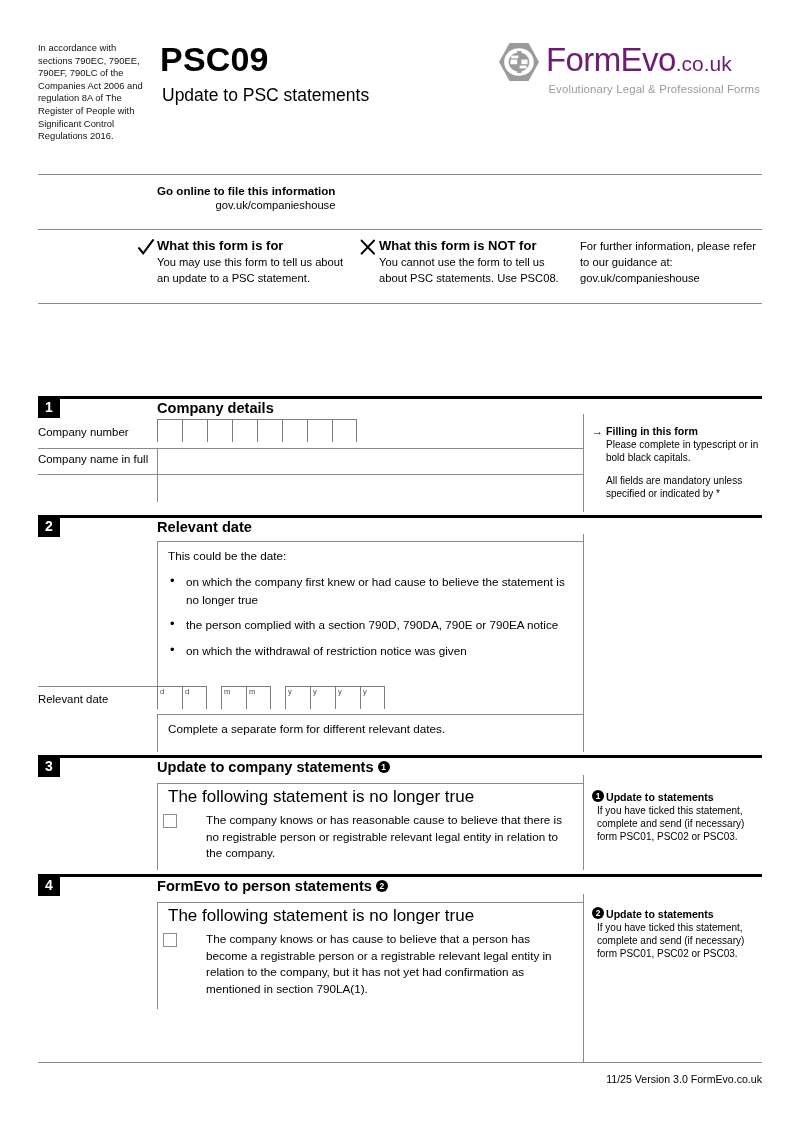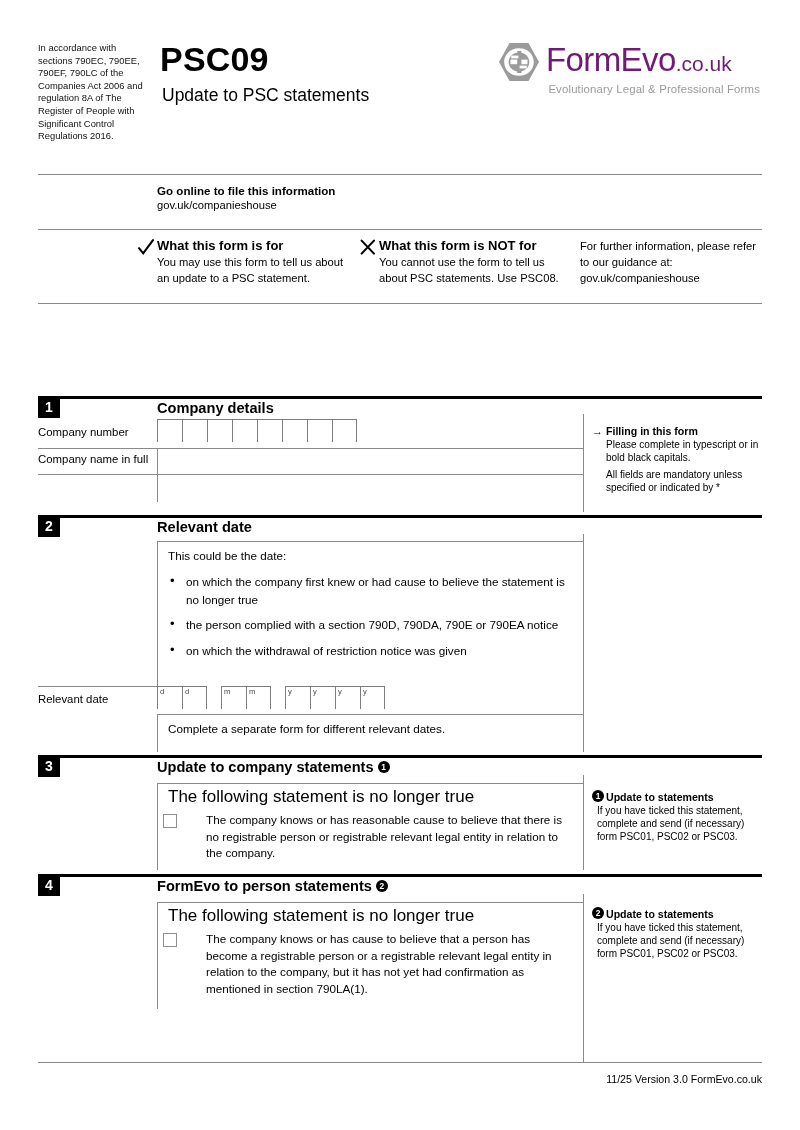--- a/index.html
+++ b/index.html
@@ -44,21 +44,21 @@
   .logo-tag {
     text-align: right; font-size: 11.4px; color: #9a9a9a;
     letter-spacing: .15px; margin-top: 1px; padding-right: 2px; white-space: nowrap;
   }
 
   
   .rule { position: absolute; left: 38px; width: 724px; background: #7d7d7d; height: 1px; }
   .rule.thin { background: #8a8a8a; height: 1px; }
 
   
-  .goonline { position: absolute; left: 157px; top: 183px; }
+  .goonline { position: absolute; left: 157px; top: 183px; text-align: right; }
   .goonline .t1 { font-size: 11.6px; font-weight: bold; line-height: 15px; }
   .goonline .t2 { font-size: 11.2px; line-height: 15px; }
 
   
   .info3 { position: absolute; left: 138px; top: 238px; width: 624px; }
   .info3 .col { position: absolute; top: 0; }
   .c1 { left: 0; width: 220px; }
   .c2 { left: 222px; width: 215px; }
   .c3 { left: 442px; width: 185px; }
   .mark {
@@ -245,21 +245,21 @@
   <div class="hline" style="left:38px; top:474px; width:545px;"></div>
   <div class="vline" style="left:157px; top:474px; height:28px;"></div>
   <div style="position:absolute; left:157px; top:449px; width:426px; height:52px;"></div>
 
   <div class="vline" style="left:583px; top:414px; height:98px;"></div>
   <div class="sidenote" style="left:592px; top:424px; width:170px;">
     <span class="arrow">→</span>
     <div style="padding-left:14px;">
       <div class="nh">Filling in this form</div>
       <div class="nb">Please complete in typescript or in bold black capitals.</div>
-      <div class="nb" style="margin-top:4px;">All fields are mandatory unless specified or indicated by *</div>
+      <div class="nb" style="margin-top:10px;">All fields are mandatory unless specified or indicated by *</div>
     </div>
   </div>
 
   <div class="secbar" style="top:515px;">
     <div class="badge">2</div>
     <div class="bartail"></div>
     <div class="sectitle">Relevant date</div>
   </div>
 
   <div class="hline" style="left:157px; top:541px; width:426px;"></div>

